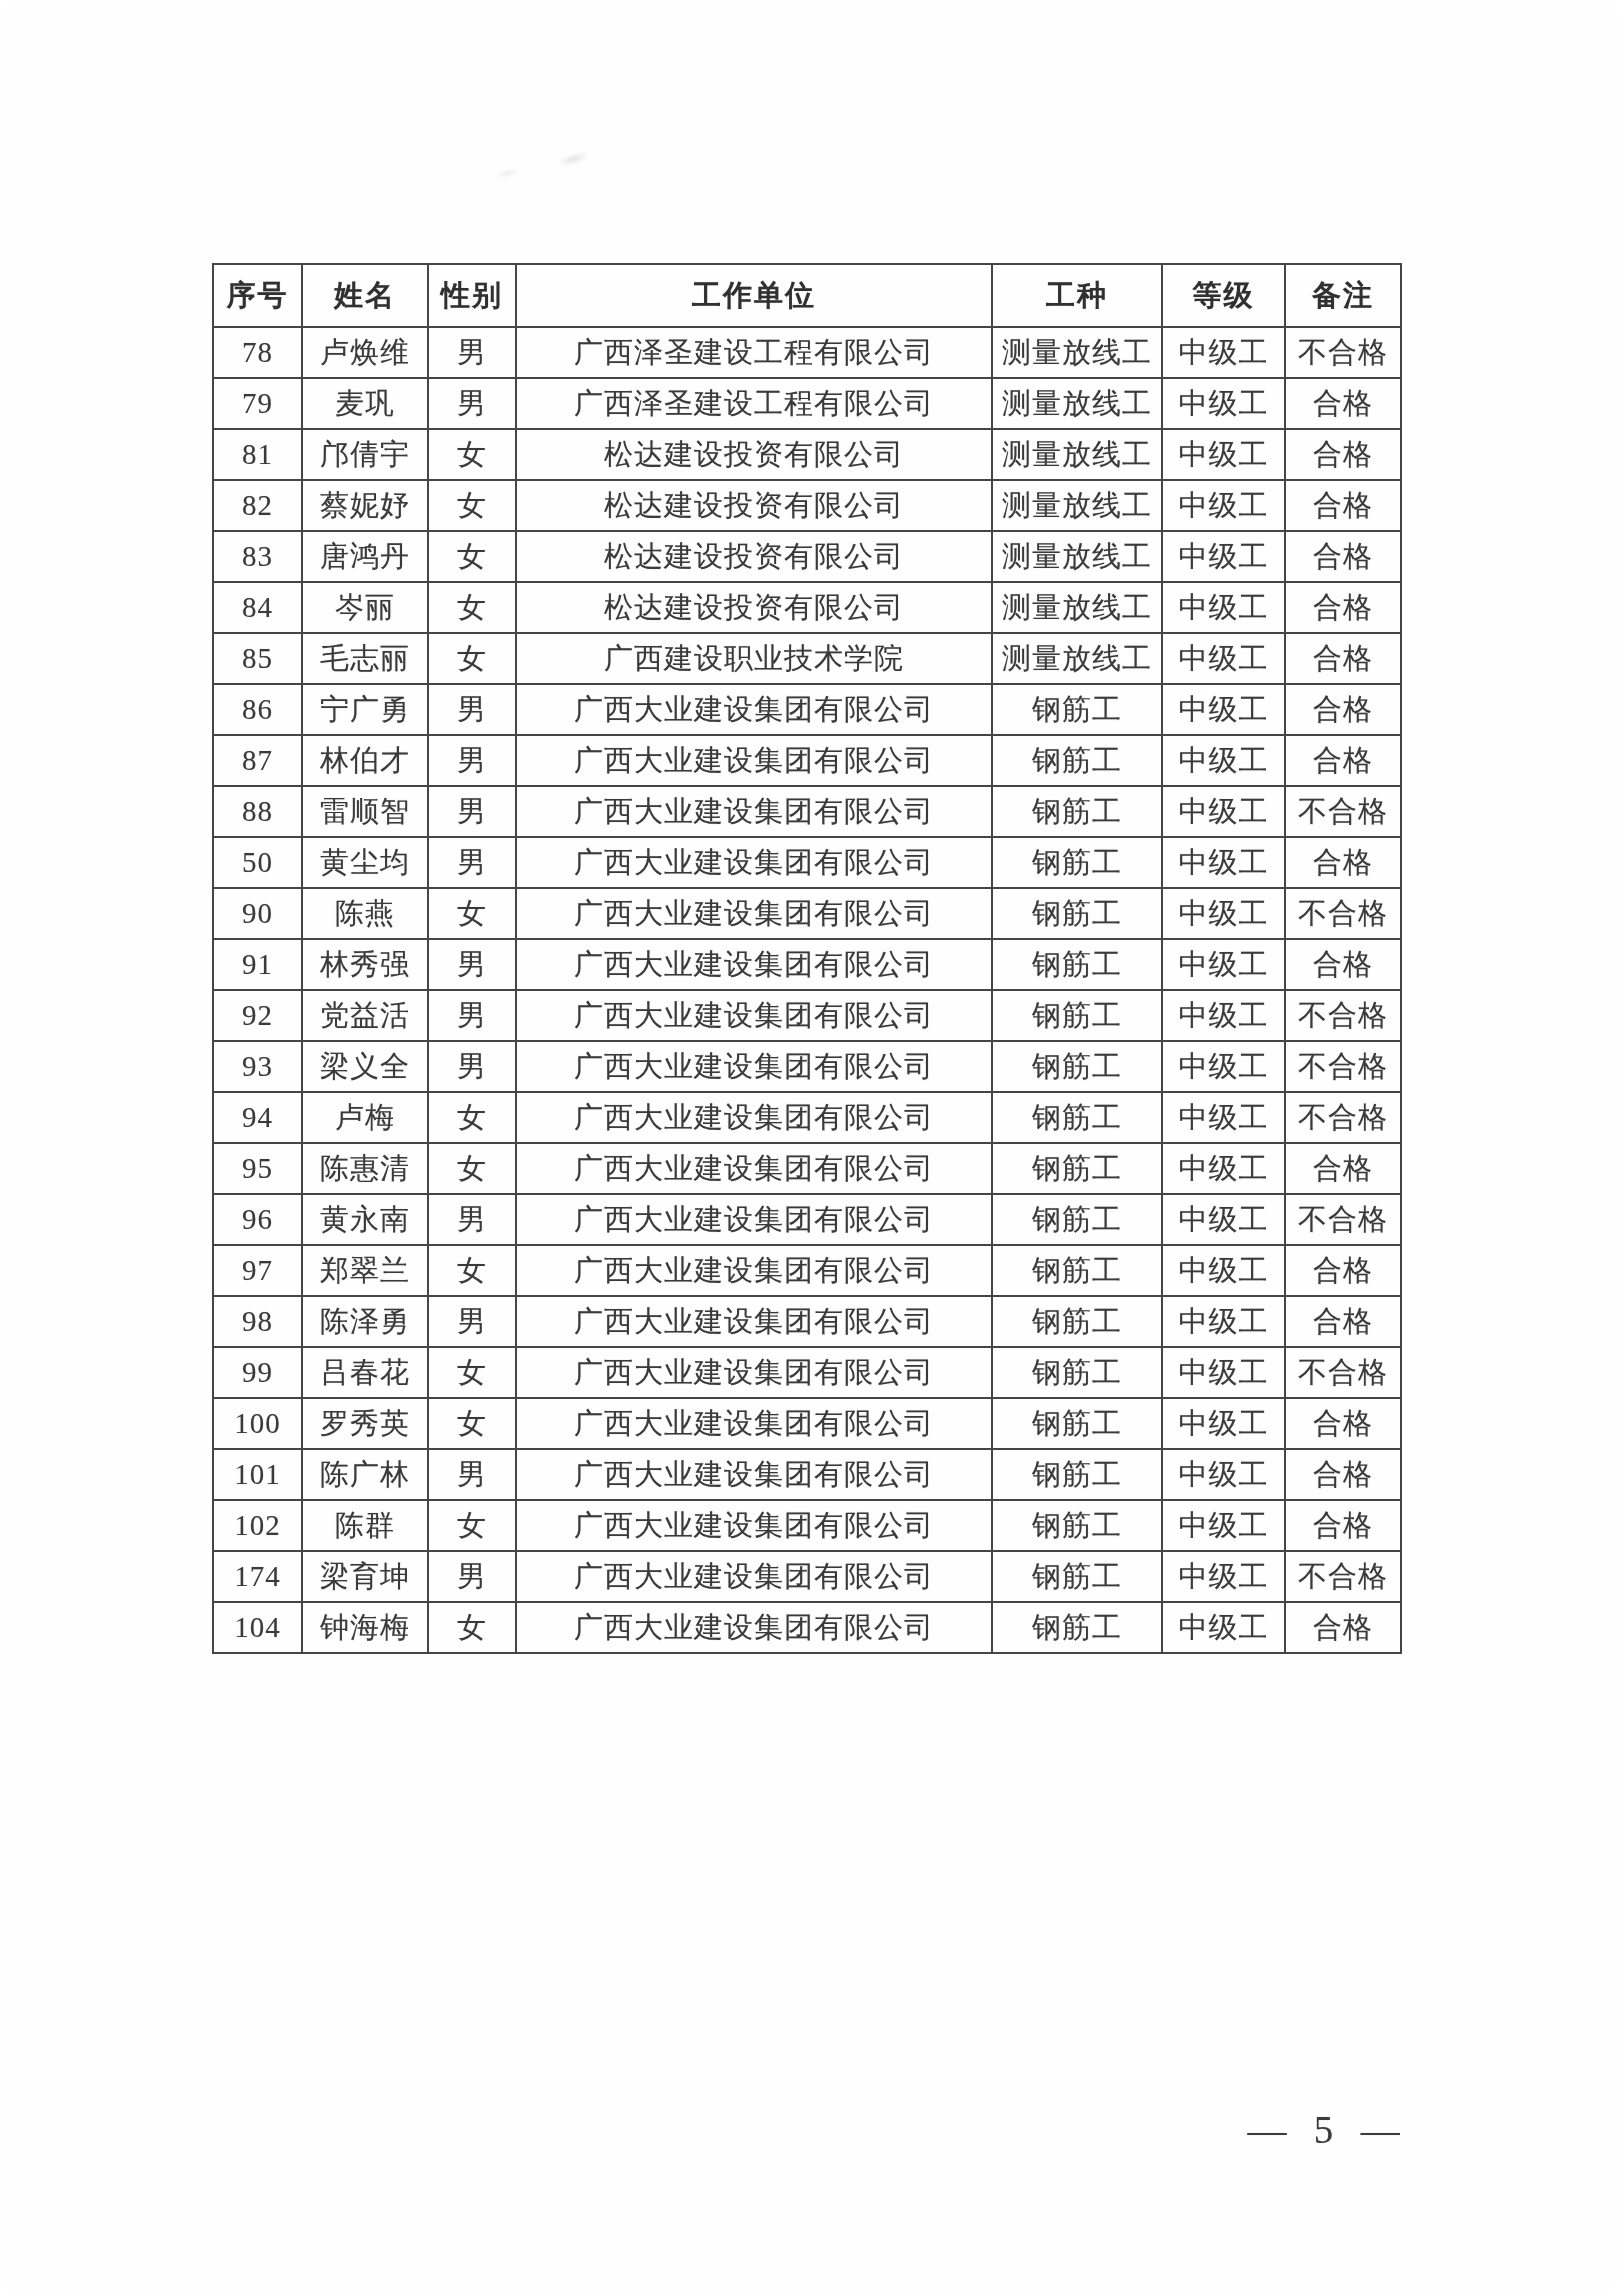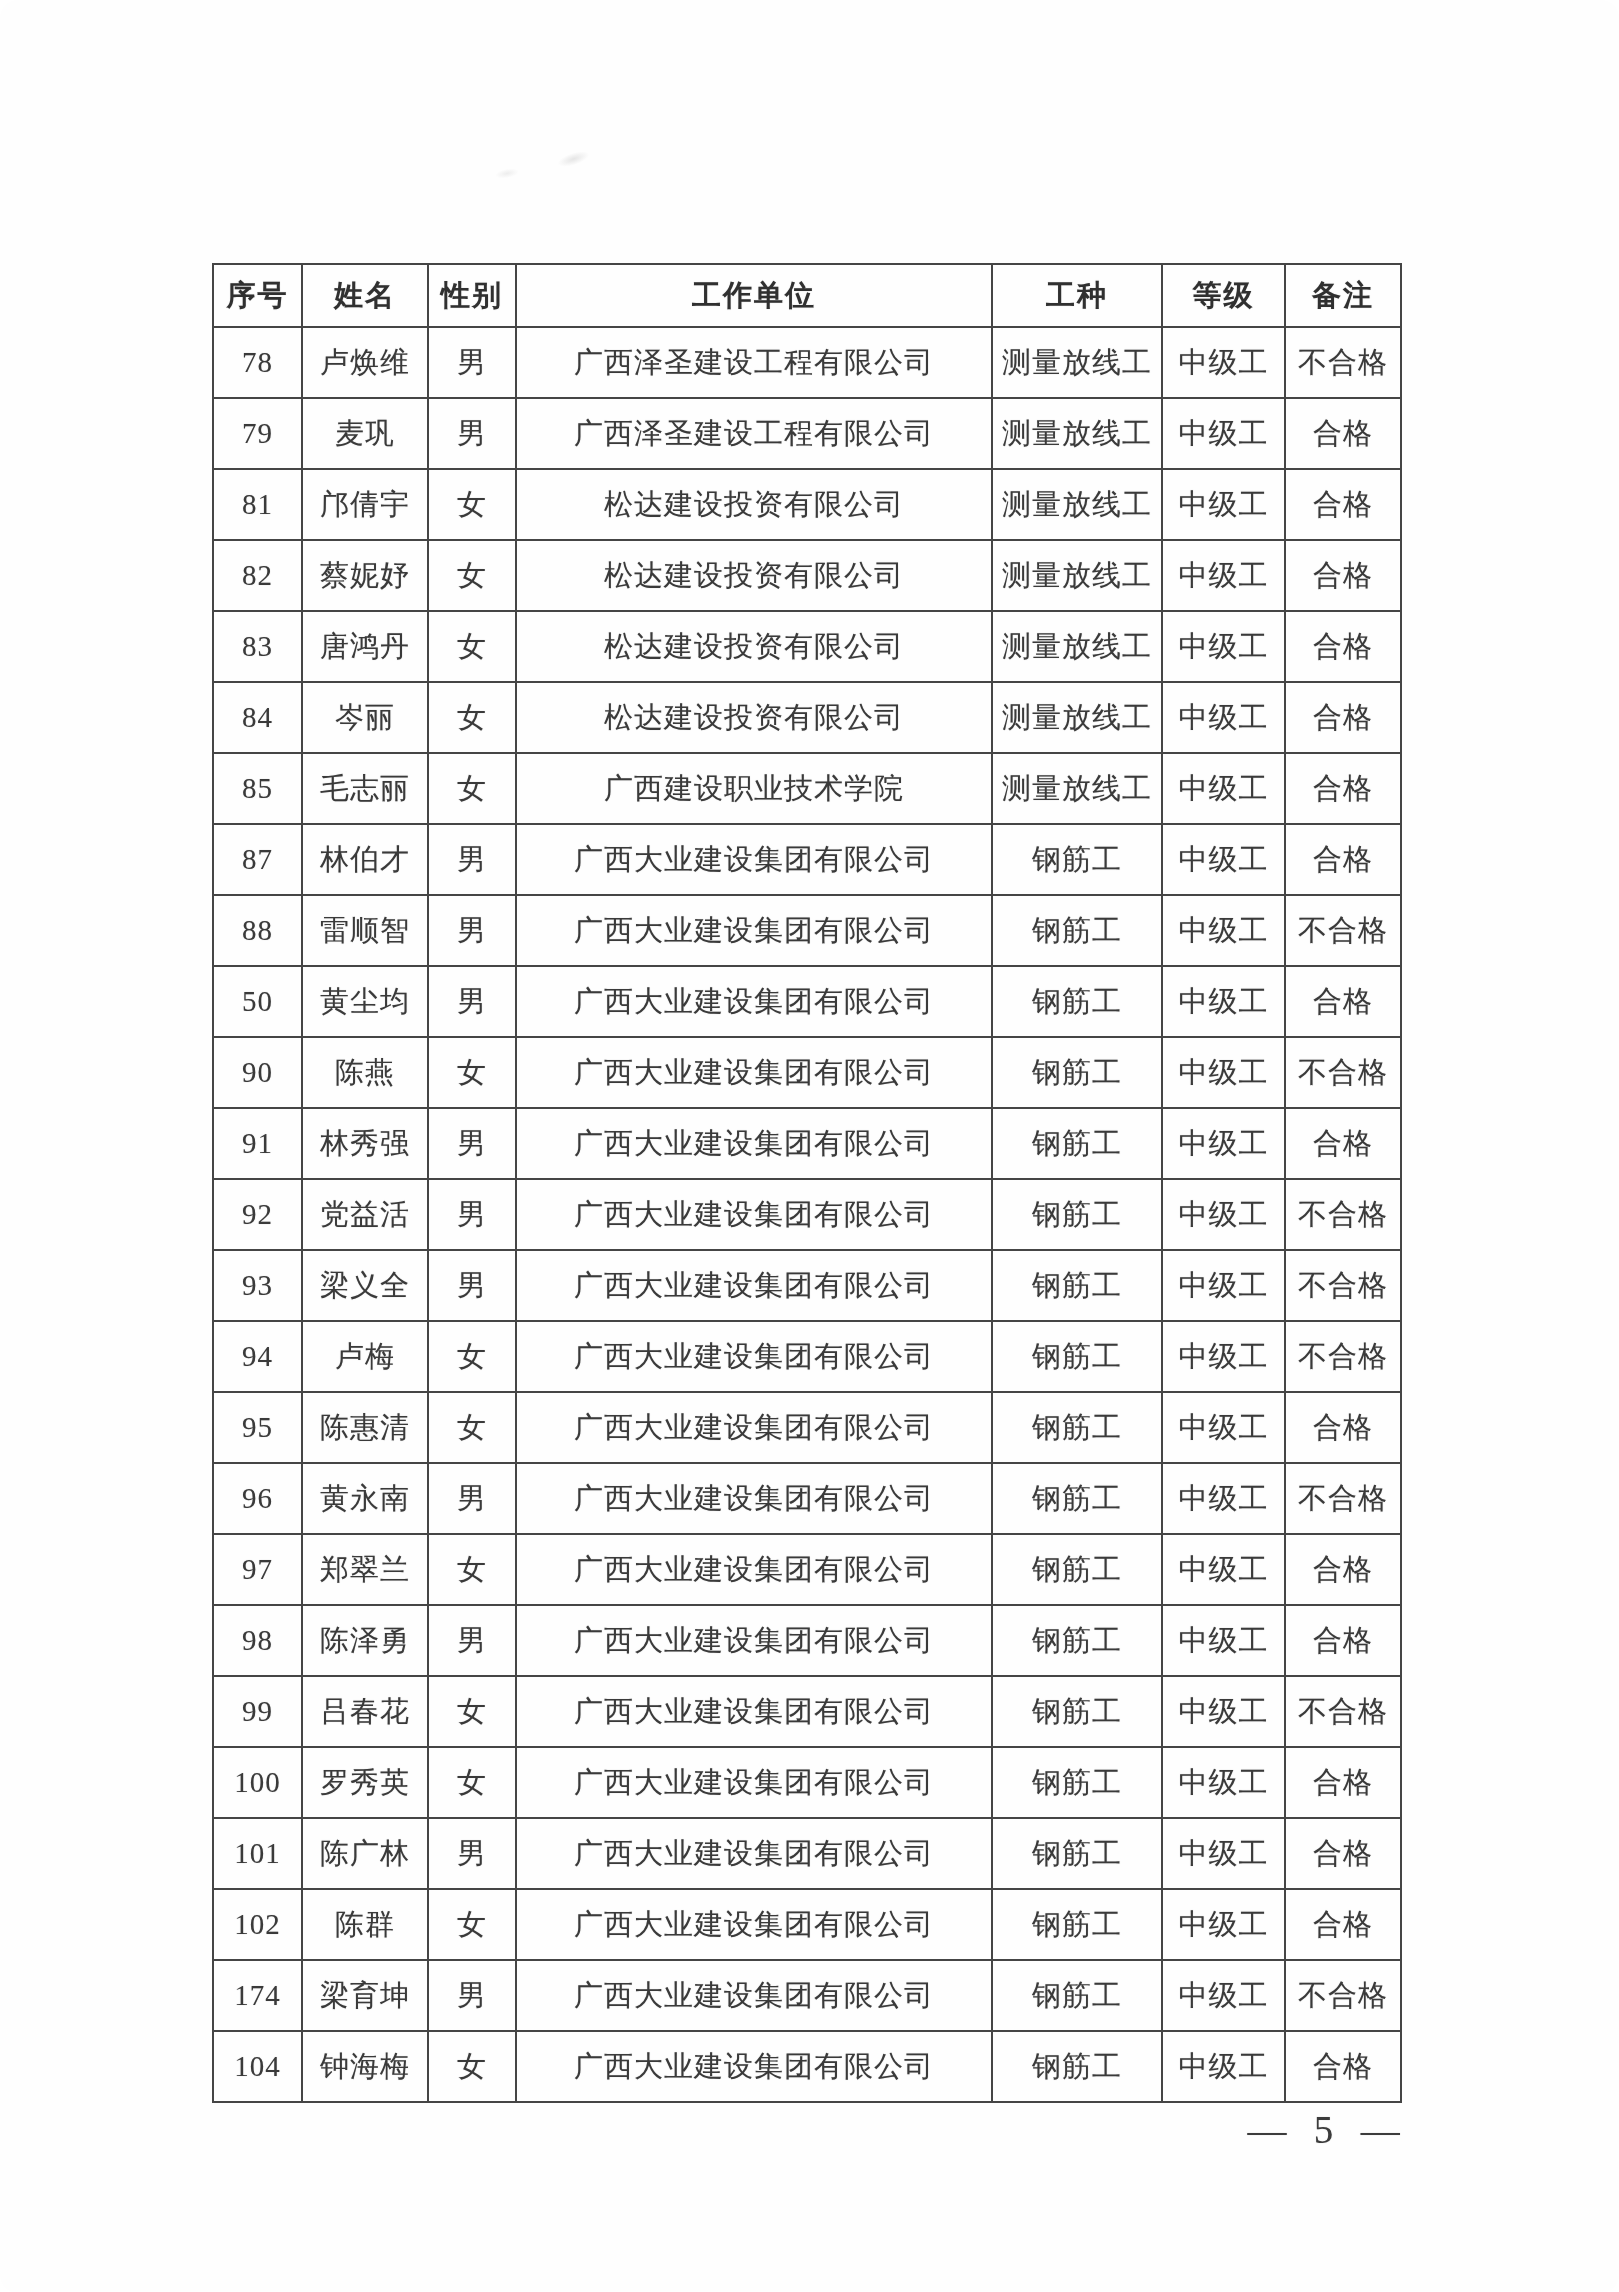--- a/index.html
+++ b/index.html
@@ -58,21 +58,21 @@
     text-shadow: 0 0 1px rgba(80,80,80,0.35);
     overflow: hidden;
     white-space: nowrap;
   }
   table.roster thead tr { height: 63px; }
   table.roster thead th {
     font-weight: bold;
     color: #303030;
     letter-spacing: 2px;
   }
-  table.roster tbody tr { height: 71px; }
+  table.roster tbody tr { height: 51px; }
   .page-number {
     position: absolute;
     left: 1220px;
     top: 2107px;
     width: 216px;
     text-align: center;
     font-size: 39px;
     color: #3c3c3c;
     letter-spacing: 8.8px;
     text-shadow: 0 0 1px rgba(80,80,80,0.35);
@@ -165,20 +165,29 @@
         <tr>
           <td>85</td>
           <td>毛志丽</td>
           <td>女</td>
           <td>广西建设职业技术学院</td>
           <td>测量放线工</td>
           <td>中级工</td>
           <td>合格</td>
         </tr>
         <tr>
+          <td>86</td>
+          <td>宁广勇</td>
+          <td>男</td>
+          <td>广西大业建设集团有限公司</td>
+          <td>钢筋工</td>
+          <td>中级工</td>
+          <td>合格</td>
+        </tr>
+        <tr>
           <td>87</td>
           <td>林伯才</td>
           <td>男</td>
           <td>广西大业建设集团有限公司</td>
           <td>钢筋工</td>
           <td>中级工</td>
           <td>合格</td>
         </tr>
         <tr>
           <td>88</td>

